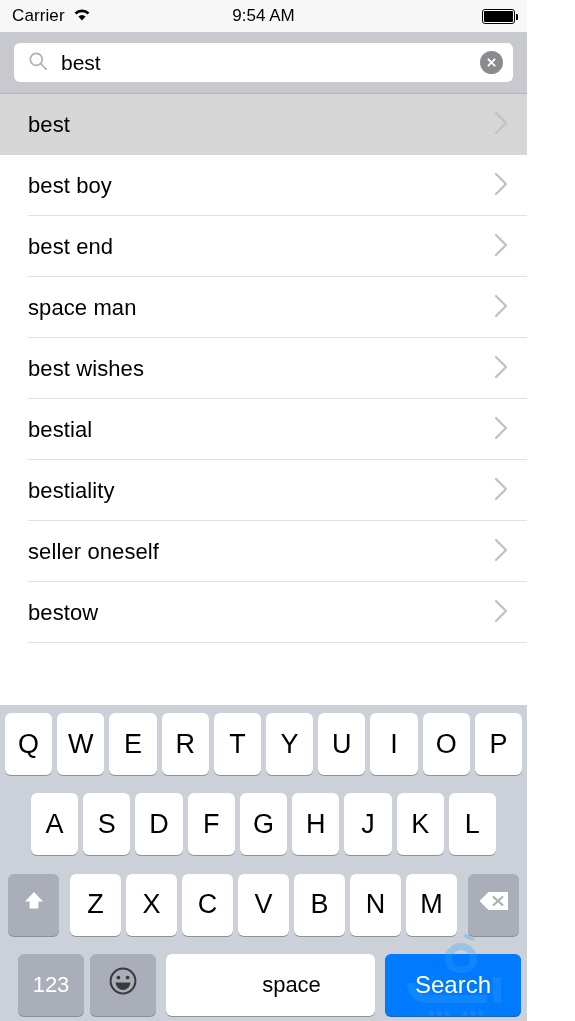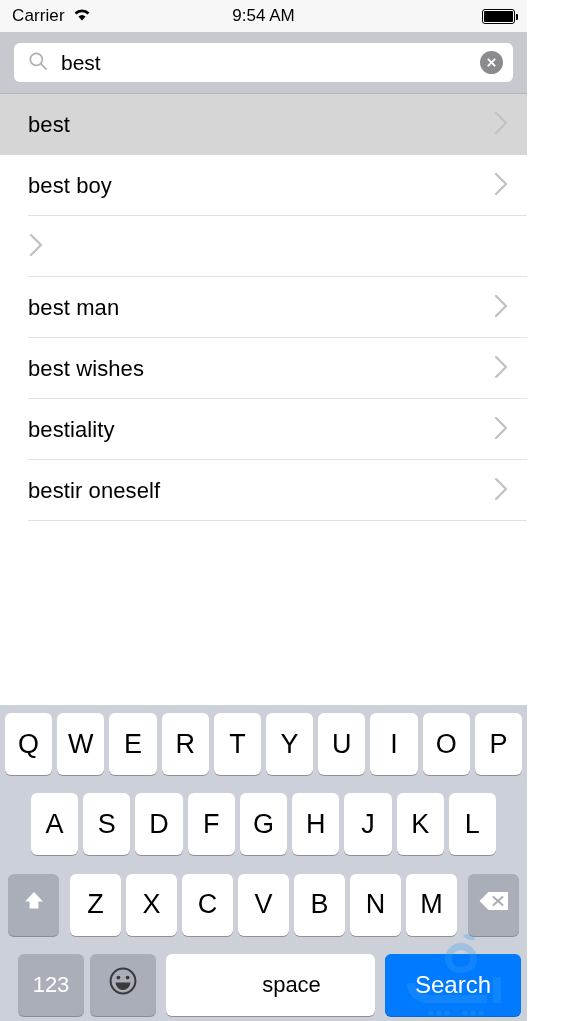--- a/index.html
+++ b/index.html
@@ -199,48 +199,63 @@
           </svg></span>
       </div>
       <div class="row">
         <span class="row-label">best boy</span>
         <span class="chev"><svg width="16" height="26" viewBox="0 0 16 26">
             <polyline points="3,3 13,13 3,23" fill="none" stroke="#c2c2c6" stroke-width="2.4" stroke-linecap="round" stroke-linejoin="round"></polyline>
           </svg></span>
         <span class="sep"></span>
       </div>
       <div class="row">
-        <span class="chev"><svg width="16" height="26" viewBox="0 0 16 26">
-            <polyline points="3,3 13,13 3,23" fill="none" stroke="#c2c2c6" stroke-width="2.4" stroke-linecap="round" stroke-linejoin="round"></polyline>
-          </svg></span>
-        <span class="sep"></span>
-      </div>
-      <div class="row">
-        <span class="row-label">best man</span>
+        <span class="row-label">best end</span>
+        <span class="chev"><svg width="16" height="26" viewBox="0 0 16 26">
+            <polyline points="3,3 13,13 3,23" fill="none" stroke="#c2c2c6" stroke-width="2.4" stroke-linecap="round" stroke-linejoin="round"></polyline>
+          </svg></span>
+        <span class="sep"></span>
+      </div>
+      <div class="row">
+        <span class="row-label">space man</span>
         <span class="chev"><svg width="16" height="26" viewBox="0 0 16 26">
             <polyline points="3,3 13,13 3,23" fill="none" stroke="#c2c2c6" stroke-width="2.4" stroke-linecap="round" stroke-linejoin="round"></polyline>
           </svg></span>
         <span class="sep"></span>
       </div>
       <div class="row">
         <span class="row-label">best wishes</span>
         <span class="chev"><svg width="16" height="26" viewBox="0 0 16 26">
             <polyline points="3,3 13,13 3,23" fill="none" stroke="#c2c2c6" stroke-width="2.4" stroke-linecap="round" stroke-linejoin="round"></polyline>
           </svg></span>
         <span class="sep"></span>
       </div>
       <div class="row">
+        <span class="row-label">bestial</span>
+        <span class="chev"><svg width="16" height="26" viewBox="0 0 16 26">
+            <polyline points="3,3 13,13 3,23" fill="none" stroke="#c2c2c6" stroke-width="2.4" stroke-linecap="round" stroke-linejoin="round"></polyline>
+          </svg></span>
+        <span class="sep"></span>
+      </div>
+      <div class="row">
         <span class="row-label">bestiality</span>
         <span class="chev"><svg width="16" height="26" viewBox="0 0 16 26">
             <polyline points="3,3 13,13 3,23" fill="none" stroke="#c2c2c6" stroke-width="2.4" stroke-linecap="round" stroke-linejoin="round"></polyline>
           </svg></span>
         <span class="sep"></span>
       </div>
       <div class="row">
-        <span class="row-label">bestir oneself</span>
+        <span class="row-label">seller oneself</span>
+        <span class="chev"><svg width="16" height="26" viewBox="0 0 16 26">
+            <polyline points="3,3 13,13 3,23" fill="none" stroke="#c2c2c6" stroke-width="2.4" stroke-linecap="round" stroke-linejoin="round"></polyline>
+          </svg></span>
+        <span class="sep"></span>
+      </div>
+      <div class="row">
+        <span class="row-label">bestow</span>
         <span class="chev"><svg width="16" height="26" viewBox="0 0 16 26">
             <polyline points="3,3 13,13 3,23" fill="none" stroke="#c2c2c6" stroke-width="2.4" stroke-linecap="round" stroke-linejoin="round"></polyline>
           </svg></span>
         <span class="sep"></span>
       </div>
     </div>
 
   <div class="keyboard">
 
     <div class="krow r1" id="krow1">

